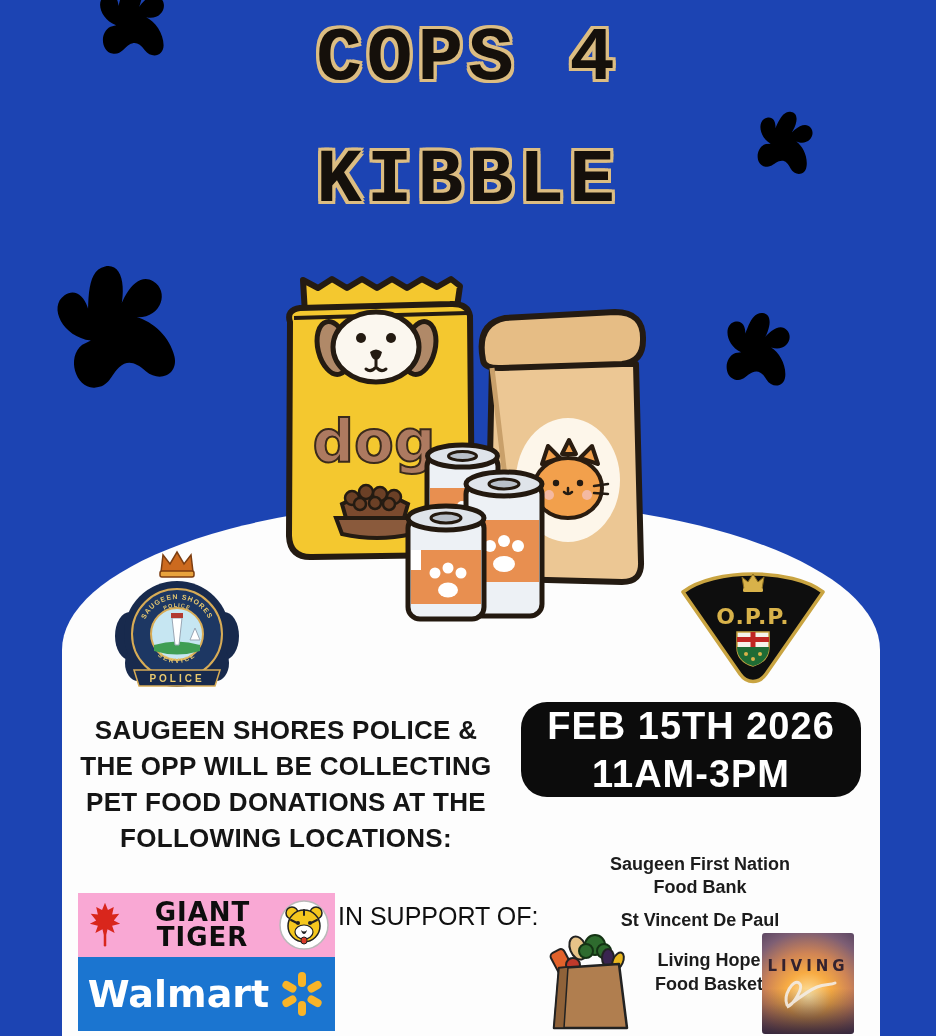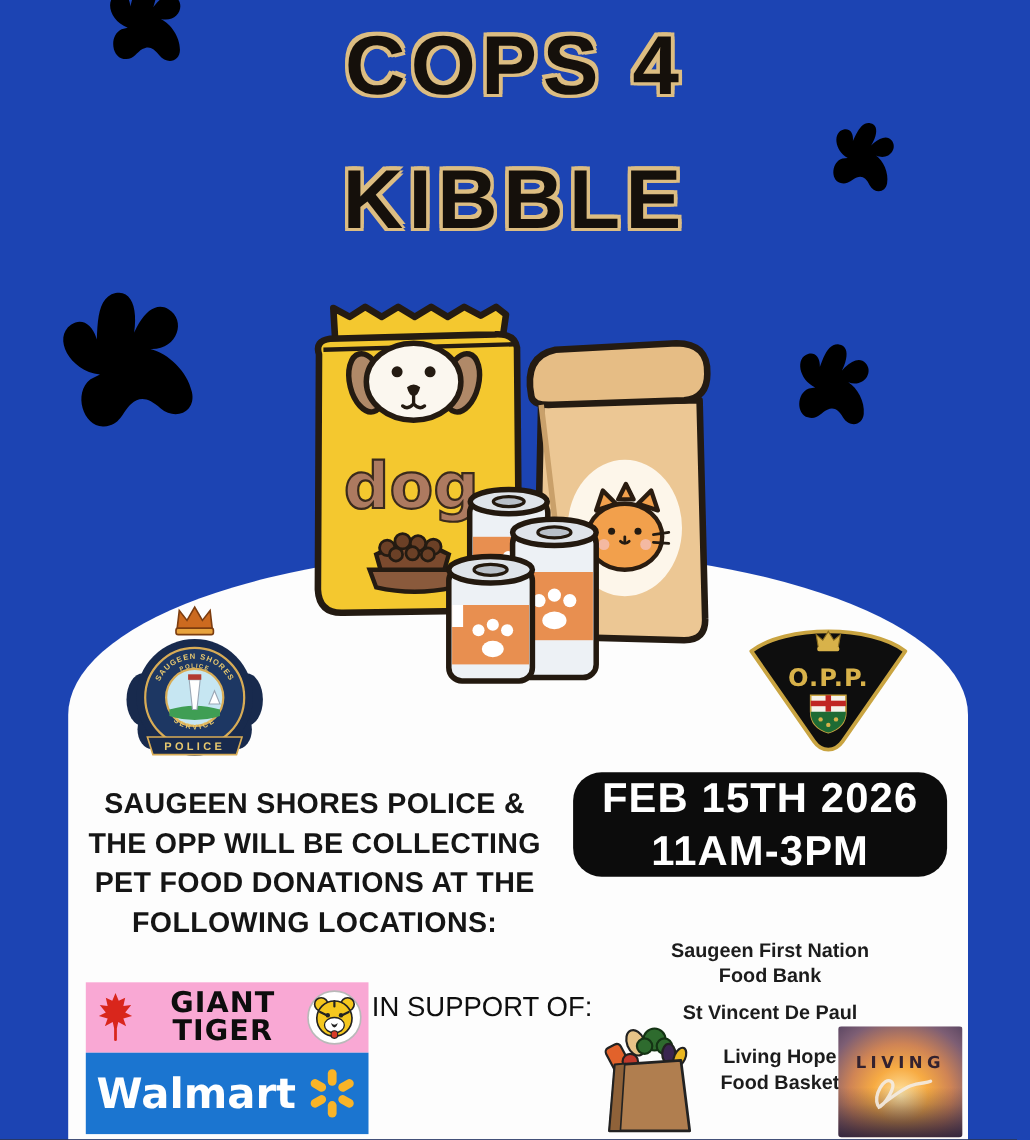--- a/index.html
+++ b/index.html
@@ -11,21 +11,21 @@
   
   .paw{position:absolute;}
   .paw svg{width:100%;height:100%;overflow:visible;}
   .paw1{left:88px;top:-30px;width:92px;height:100px;color:#eef3fb;transform:rotate(4deg);}
   .paw2{left:748px;top:100px;width:76px;height:84px;color:#cfdcf4;transform:rotate(14deg);}
   .paw3{left:42px;top:240px;width:152px;height:172px;color:#b9c3d6;transform:rotate(-8deg);}
   .paw4{left:714px;top:300px;width:90px;height:98px;color:#d4e1f6;transform:rotate(10deg);}
   
   .title-line{
     position:absolute;left:0;right:0;text-align:center;
-    font-family:Liberation Sans, sans-serif;font-weight:900;font-size:76px;letter-spacing:5px;
+    font-family:Liberation Mono, monospace;font-weight:900;font-size:76px;letter-spacing:5px;
     color:#15100b;
     text-shadow:-3px -3px 0 #dcbd82,3px -3px 0 #dcbd82,-3px 3px 0 #dcbd82,3px 3px 0 #dcbd82,
                  -3px 0 0 #dcbd82,3px 0 0 #dcbd82,0 -3px 0 #dcbd82,0 3px 0 #dcbd82;
   }
   .title1{top:16px;}
   .title2{top:138px;}
   
   .dome{
     position:absolute;left:62px;top:500px;width:818px;height:536px;background:#fdfdfd;
     border-radius:409px 409px 0 0 / 150px 150px 0 0;
@@ -68,21 +68,21 @@
   
   .support-heading{position:absolute;left:338px;top:902px;width:230px;font-size:25px;font-weight:400;color:#0f0f0f;}
   .org{position:absolute;text-align:center;font-weight:700;color:#1c1c1c;font-size:18px;line-height:23px;}
   .org0{left:588px;top:853px;width:224px;}
   .org1{left:588px;top:909px;width:224px;}
   .org2{left:609px;top:948px;width:200px;line-height:24px;}
   
   .grocery{position:absolute;left:542px;top:924px;width:92px;height:111px;}
   
   .living{
-    position:absolute;left:762px;top:933px;width:113px;height:101px;border-radius:3px;
+    position:absolute;left:762px;top:933px;width:92px;height:101px;border-radius:3px;
     background-image:
       linear-gradient(to top, rgba(44,32,56,.9) 0%, rgba(44,32,56,.25) 30%, rgba(44,32,56,0) 45%),
       radial-gradient(circle at 50% 62%, #ffe7a8 0%, #f7ab43 30%, #cf8455 55%, #7d5e74 82%, #5c4763 100%);
     display:flex;flex-direction:column;align-items:center;overflow:hidden;
   }
   .living-label{margin-top:24px;color:#33222f;font-weight:800;font-size:15px;letter-spacing:4px;
     font-family:"DejaVu Sans",sans-serif;}
   .living-script{margin-top:-4px;width:70px;height:40px;}
   .living-script path{fill:none;stroke:#f3ece4;stroke-width:3;stroke-linecap:round;opacity:.9;}
 </style>

